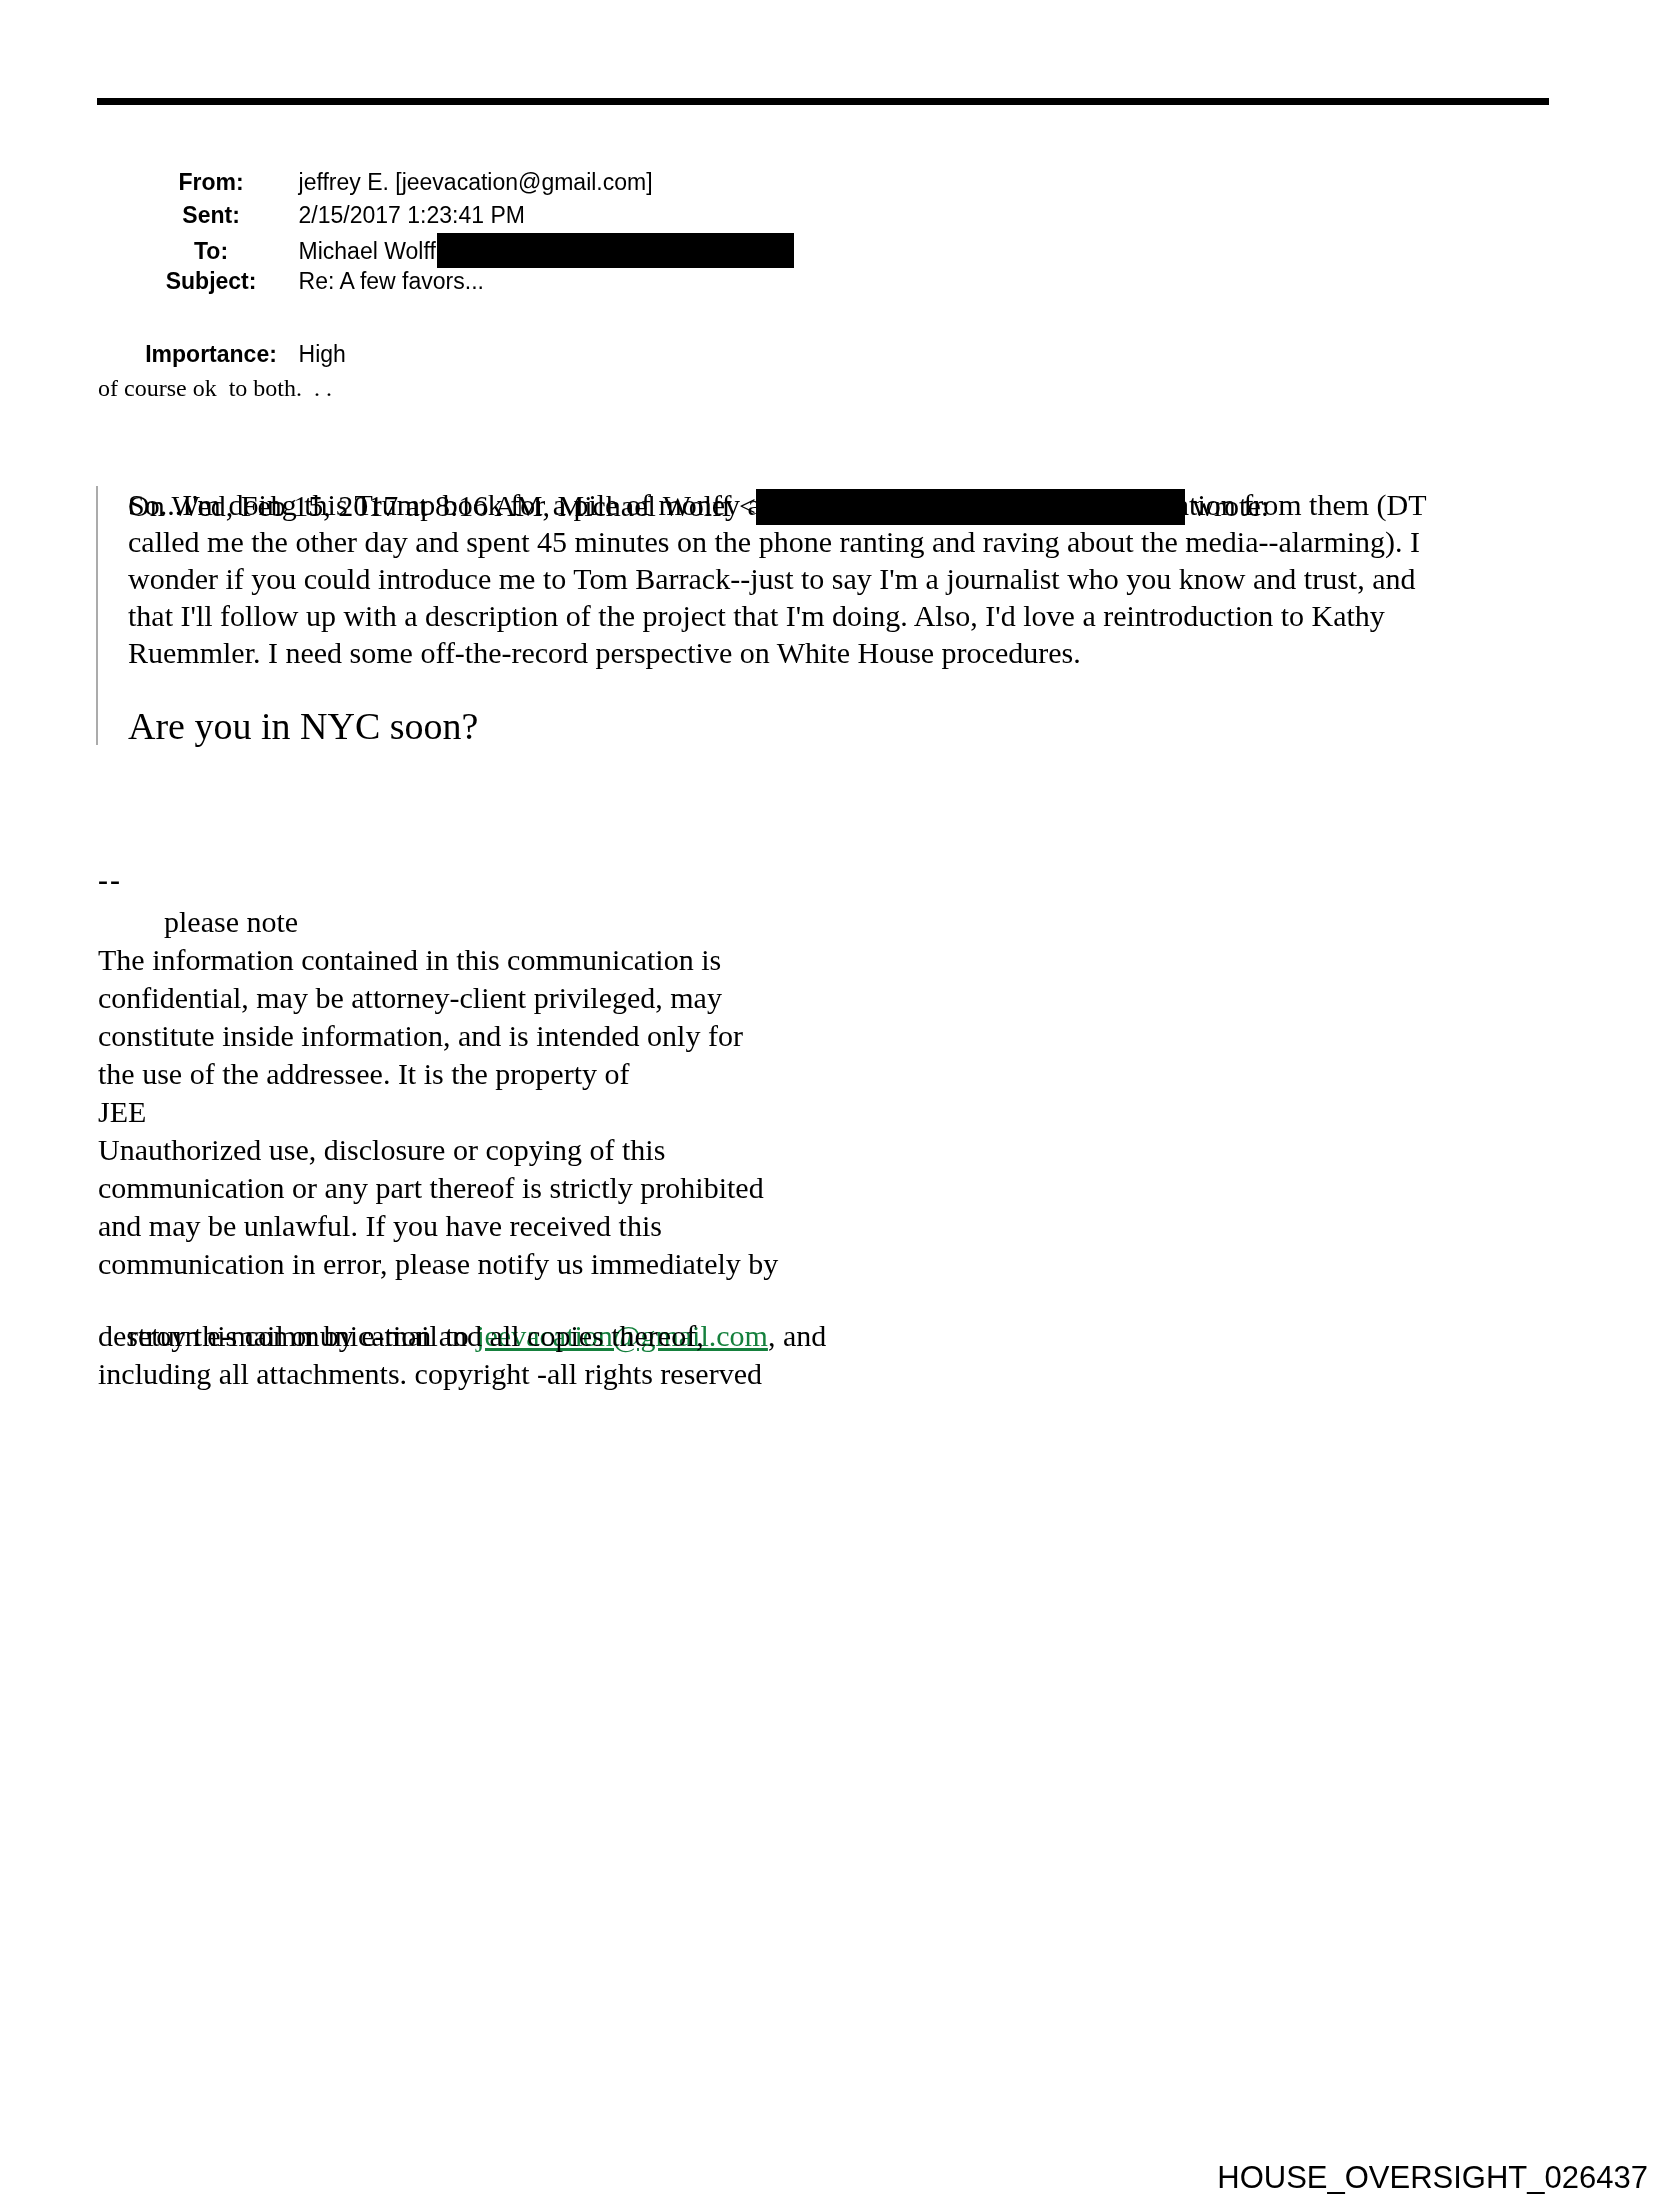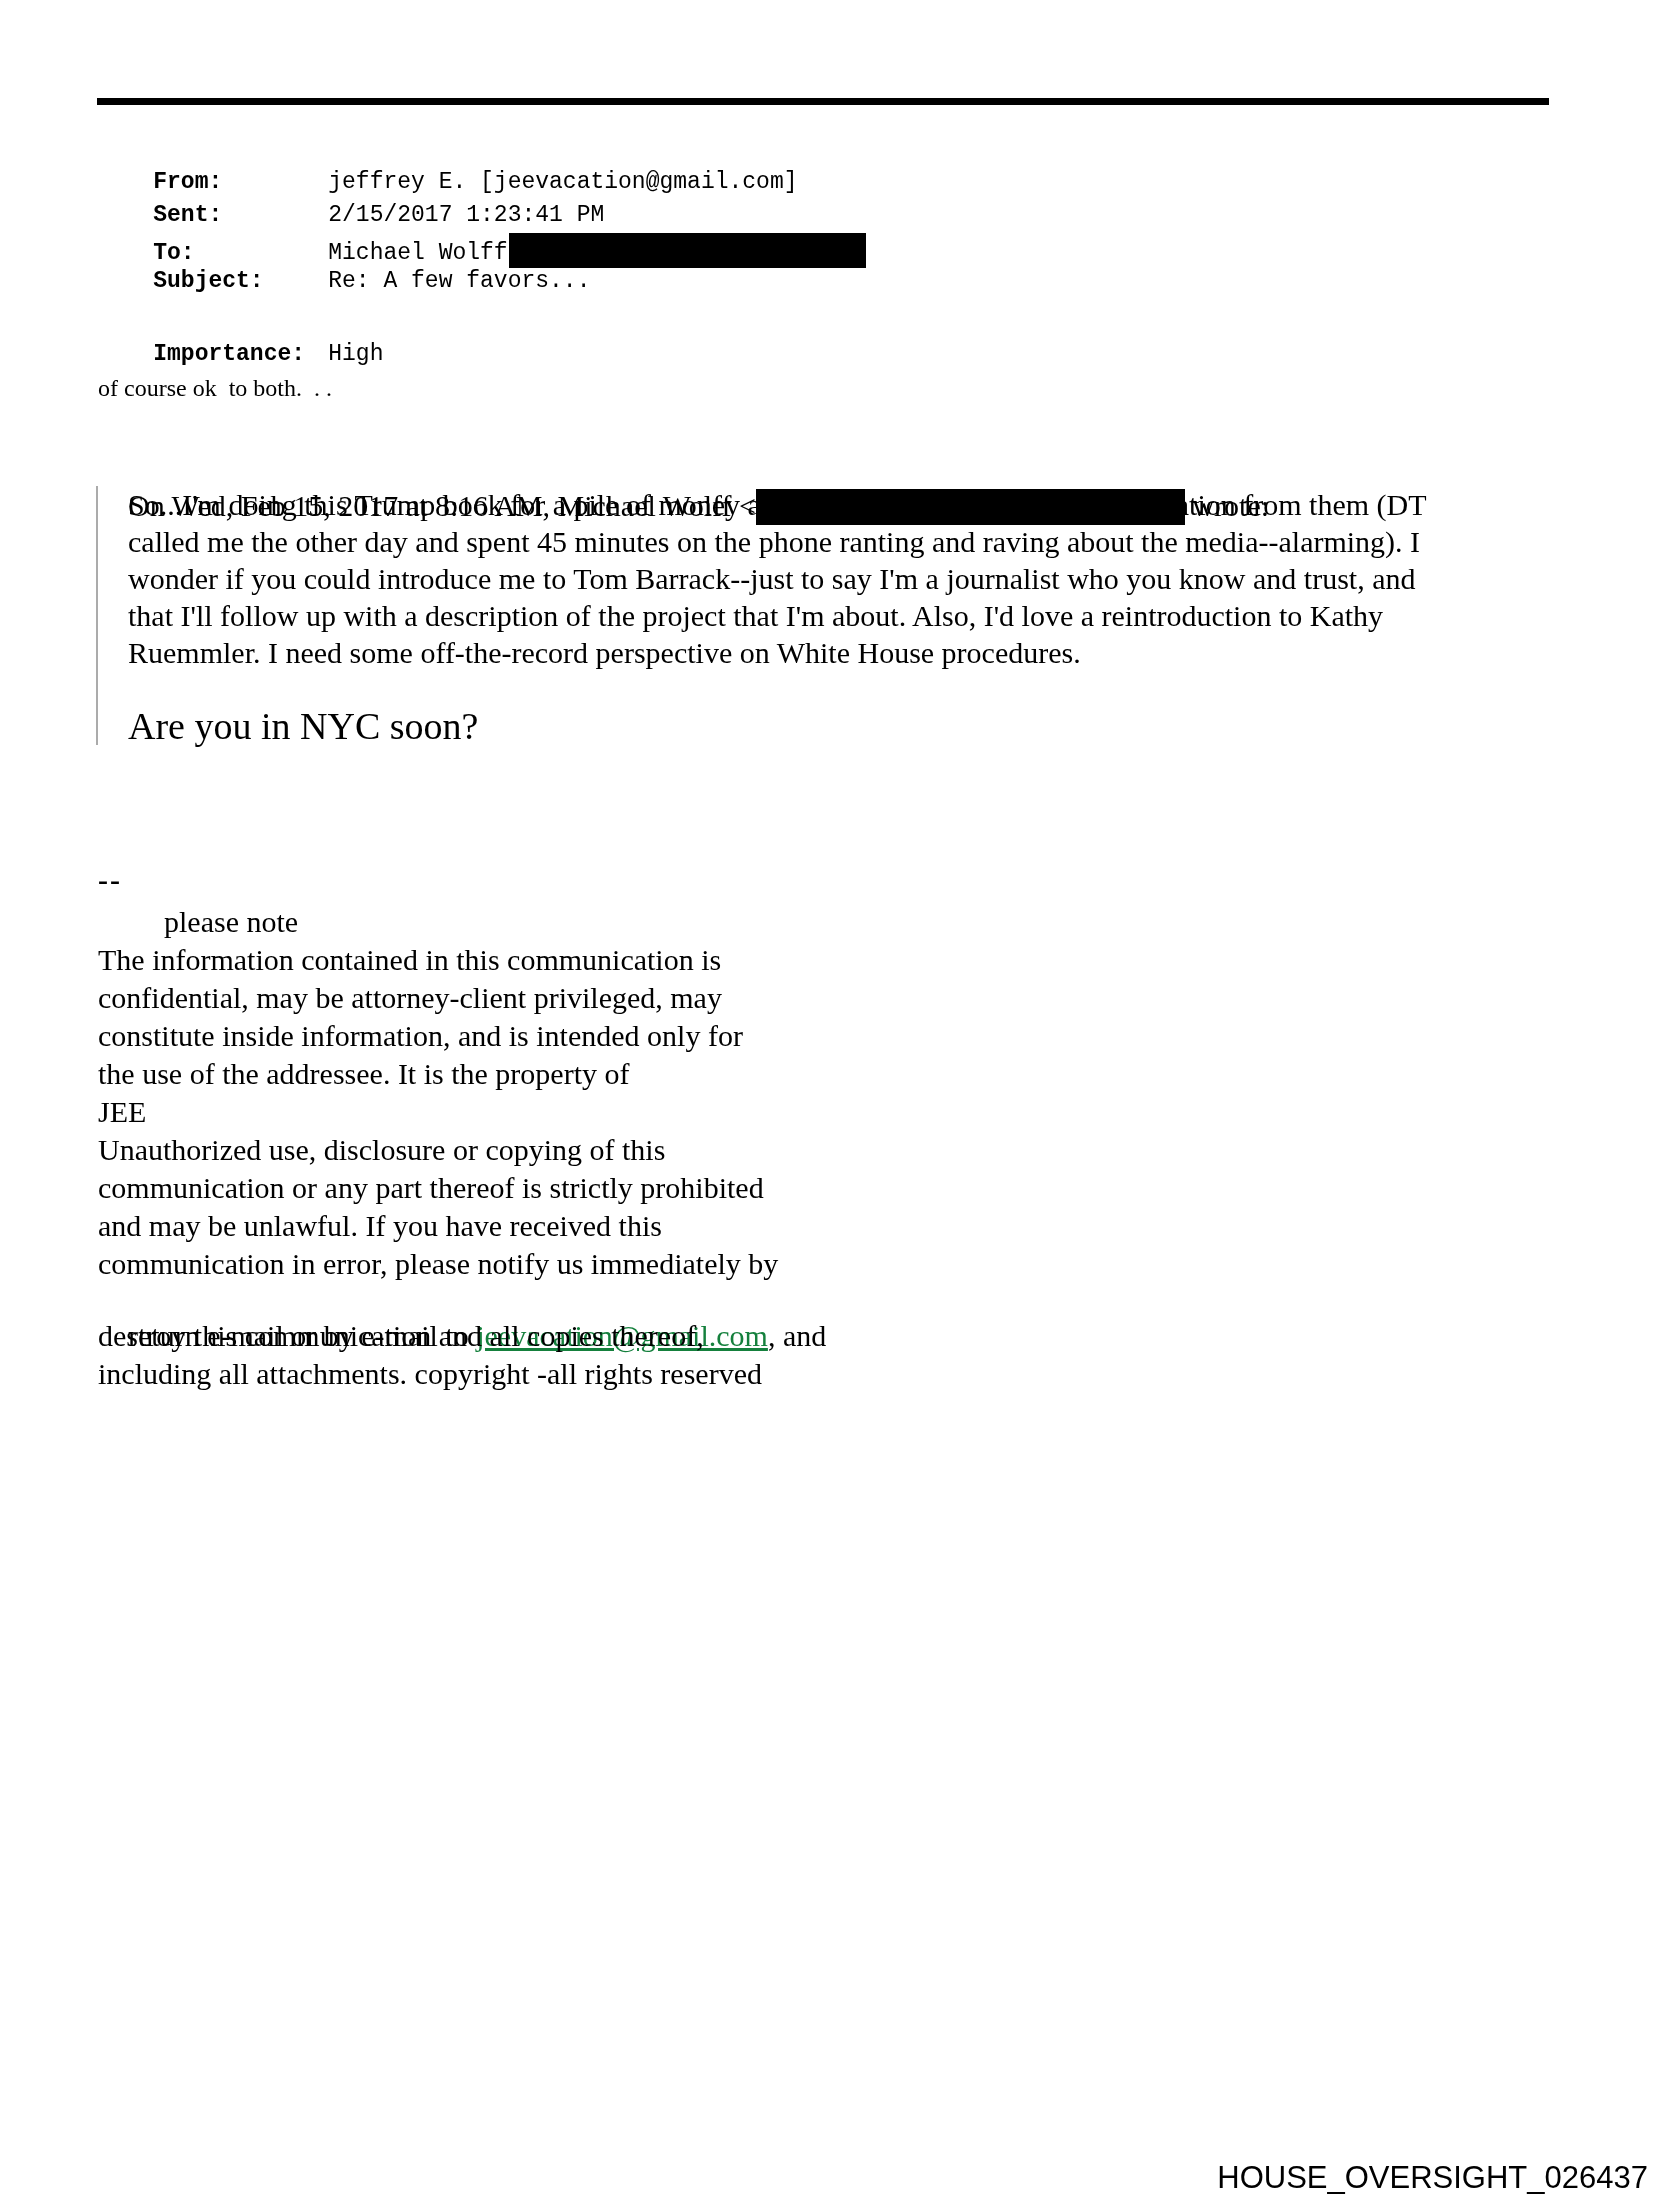--- a/index.html
+++ b/index.html
@@ -24,24 +24,25 @@
     top: 98px;
     width: 1452px;
     height: 7.2px;
     background: #000000;
   }
 
   
   .hdr-row {
     position: absolute;
     left: 98px;
-    font-family: Liberation Mono, monospace;
+    font-family: Liberation Sans, sans-serif;
     font-size: 23px;
     line-height: 30px;
     white-space: pre;
+    text-align: center;
   }
   .hdr-row .hlabel {
     font-weight: bold;
     display: inline-block;
     width: 175px;
   }
   .row-from       { top: 137px; }
   .row-sent       { top: 170px; }
   .row-to         { top: 203px; }
   .row-subject    { top: 236px; }
@@ -188,21 +189,21 @@
   <div class="reply-text">of course ok  to both.  . .</div>
 
   <div class="quote-intro">
     <span>On Wed, Feb 15, 2017 at 8:16 AM, Michael Wolff &lt;</span><span class="redaction redaction-quote"></span><span> wrote:</span>
   </div>
 
   <div class="quote-block">
     <div class="qline">So...I'm doing this Trump book for a pile of money and with so far quite a bit of cooperation from them (DT</div>
     <div class="qline">called me the other day and spent 45 minutes on the phone ranting and raving about the media--alarming). I</div>
     <div class="qline">wonder if you could introduce me to Tom Barrack--just to say I'm a journalist who you know and trust, and</div>
-    <div class="qline">that I'll follow up with a description of the project that I'm about. Also, I'd love a reintroduction to Kathy</div>
+    <div class="qline">that I'll follow up with a description of the project that I'm doing. Also, I'd love a reintroduction to Kathy</div>
     <div class="qline">Ruemmler. I need some off-the-record perspective on White House procedures.</div>
     <div class="qquestion">Are you in NYC soon?</div>
   </div>
 
   <div class="sig-separator">--</div>
   <div class="sig-note">please note</div>
 
   <div class="sig-block-a">
     <div class="sig-line">The information contained in this communication is</div>
     <div class="sig-line">confidential, may be attorney-client privileged, may</div>

